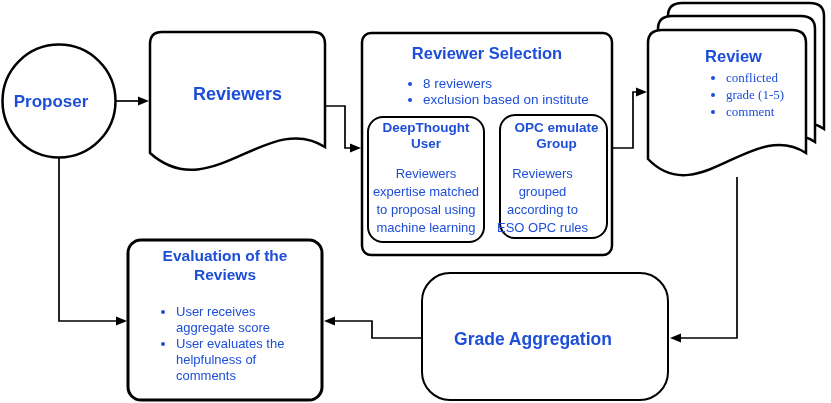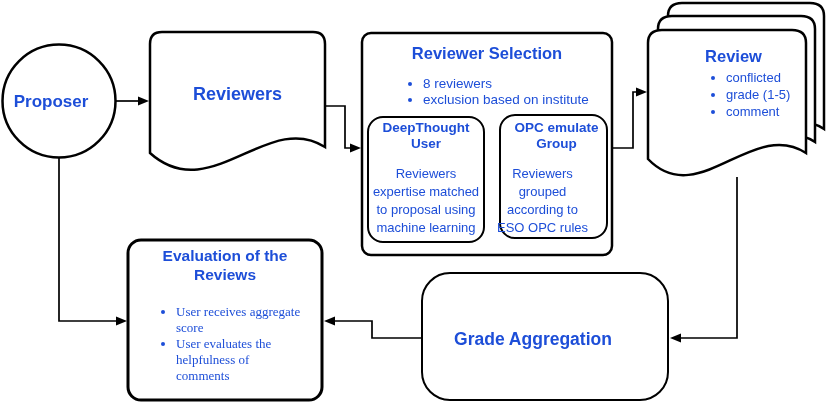--- a/index.html
+++ b/index.html
@@ -19,24 +19,24 @@
 
   .proposer-label{left:4px;top:92px;width:94px;font-size:17px;}
   .proposal-label{left:160px;top:84px;width:155px;font-size:18px;}
   .rs-title{left:372px;top:44px;width:230px;font-size:16.5px;}
   .rs-bullets{left:399px;top:76px;width:205px;font-size:13.5px;line-height:15.5px;}
   .dt-title{left:368px;top:120px;width:116px;font-size:13.5px;line-height:16px;}
   .dt-body{left:371px;top:165px;width:110px;font-size:13px;line-height:18px;}
   .opc-title{left:500px;top:120px;width:97px;font-size:13.5px;line-height:16px;padding-left:8px;}
   .opc-body{left:492px;top:165px;width:101px;font-size:13px;line-height:18px;}
   .review-title{left:681px;top:35px;width:105px;font-size:16.5px;margin-top:12px;}
-  .review-bullets{left:702px;top:69px;width:110px;font-size:13px;line-height:17px;}
+  .review-bullets{left:702px;top:69px;width:110px;font-size:13px;line-height:17px;font-family:Liberation Serif, serif;}
   .grade-label{left:420px;top:329px;width:226px;font-size:17.5px;}
   .eval-title{left:136px;top:246px;width:178px;font-size:15.5px;line-height:19px;}
-  .eval-bullets{left:152px;top:304px;width:150px;font-size:13px;line-height:16px;font-family:Liberation Serif, serif;}
+  .eval-bullets{left:152px;top:304px;width:150px;font-size:13px;line-height:16px;}
 </style>
 </head>
 <body>
 
 <div class="stage">
 
   <svg width="831" height="403" viewBox="0 0 831 403">
 
     <g>
       <path class="conn" d="M 116,101 H 140"></path>

